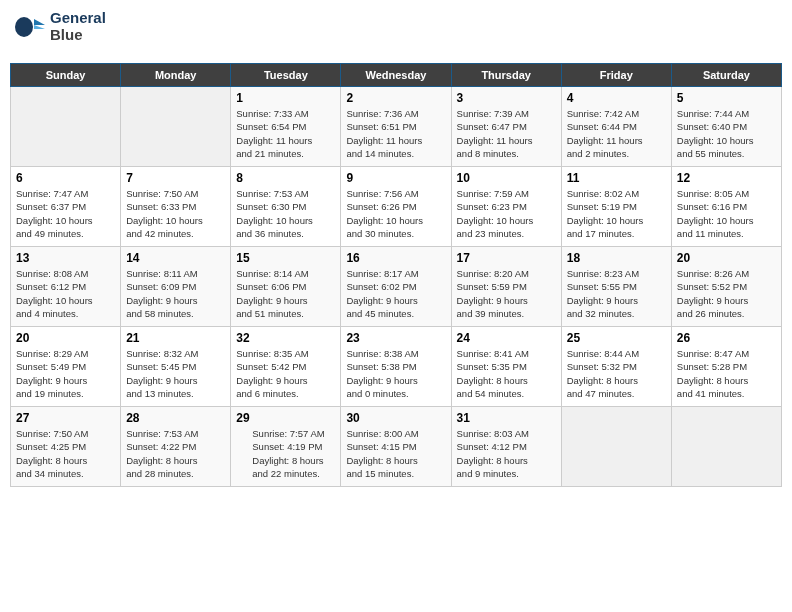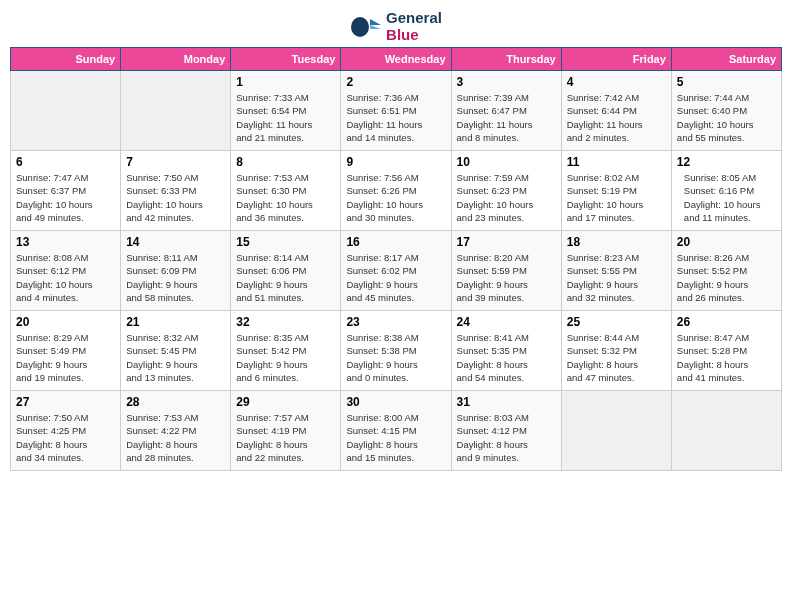--- a/index.html
+++ b/index.html
@@ -5,23 +5,23 @@
     * { box-sizing: border-box; margin: 0; padding: 0; }
     body {
       font-family: Arial, sans-serif;
       background: #fff;
       width: 792px;
       min-height: 612px;
       padding: 10px;
     }
     .header {
       display: flex;
-      justify-content: center;
+      justify-content: flex-start;
       align-items: flex-start;
-      margin-bottom: 4px;
+      margin-bottom: 20px;
       padding: 0 4px;
     }
     .logo {
       display: flex;
       align-items: center;
     }
     .title-block {
       text-align: right;
     }
     .month-title {
@@ -32,23 +32,23 @@
     .location-title {
       font-size: 14px;
       color: #444;
     }
     table {
       width: 100%;
       border-collapse: collapse;
       font-size: 10px;
     }
     thead tr th {
-      background-color: #ec4899;
+      background-color: #404040;
       color: #fff;
-      text-align: right;
+      text-align: center;
       padding: 5px 5px;
       font-size: 11px;
       border: 1px solid #1a5a8a;
     }
     tbody tr td {
       border: 1px solid #ccc;
       vertical-align: top;
       padding: 4px 5px;
       height: 80px;
       width: calc(100% / 7);
@@ -79,21 +79,21 @@
   <div class="logo">
   <div style="display:flex;flex-direction:column;align-items:flex-start;">
     <div style="display:flex;align-items:center;">
       <svg width="32" height="32" viewBox="0 0 32 32">
         <ellipse cx="10" cy="16" rx="9" ry="10" fill="#1a3a5c"></ellipse>
         <polygon points="20,8 31,14 20,14" fill="#2176ae"></polygon>
         <polygon points="20,14 31,18 20,18" fill="#5aaee0"></polygon>
       </svg>
       <div style="margin-left:4px;">
         <div style="font-size:15px;font-weight:bold;color:#1a3a5c;line-height:1.1;">General</div>
-        <div style="font-size:15px;font-weight:bold;color:#be185d;line-height:1.1;">Blue</div>
+        <div style="font-size:15px;font-weight:bold;color:#404040;line-height:1.1;">Blue</div>
       </div>
     </div>
   </div>
 </div>
   <div class="title-block">
     <div class="month-title"></div>
     <div class="location-title"></div>
   </div>
 </div>
 
@@ -187,21 +187,21 @@
         </td>
         <td>
           <span class="day-number">11</span>
           <div class="day-info" style="white-space: pre-line;">Sunrise: 8:02 AM
 Sunset: 5:19 PM
 Daylight: 10 hours
 and 17 minutes.</div>
         </td>
         <td>
           <span class="day-number">12</span>
-          <div class="day-info" style="white-space: pre-line; margin-left: 7px;">Sunrise: 8:05 AM
+          <div class="day-info" style="white-space: pre-line;">Sunrise: 8:05 AM
 Sunset: 6:16 PM
 Daylight: 10 hours
 and 11 minutes.</div>
         </td>
       </tr>
       <tr>
         <td>
           <span class="day-number">13</span>
           <div class="day-info" style="white-space: pre-line;">Sunrise: 8:08 AM
 Sunset: 6:12 PM
@@ -312,21 +312,21 @@
         </td>
         <td>
           <span class="day-number">28</span>
           <div class="day-info" style="white-space: pre-line;">Sunrise: 7:53 AM
 Sunset: 4:22 PM
 Daylight: 8 hours
 and 28 minutes.</div>
         </td>
         <td>
           <span class="day-number">29</span>
-          <div class="day-info" style="white-space: pre-line;">Sunrise: 7:57 AM
+          <div class="day-info" style="white-space: pre-line; margin-left: 16px;">Sunrise: 7:57 AM
 Sunset: 4:19 PM
 Daylight: 8 hours
 and 22 minutes.</div>
         </td>
         <td>
           <span class="day-number">30</span>
           <div class="day-info" style="white-space: pre-line;">Sunrise: 8:00 AM
 Sunset: 4:15 PM
 Daylight: 8 hours
 and 15 minutes.</div>

